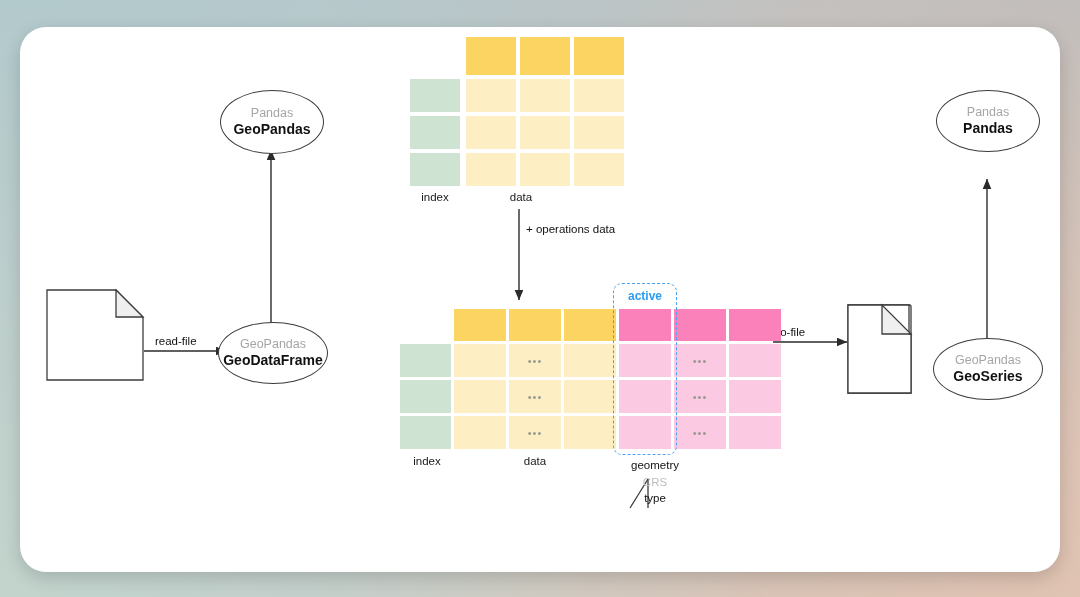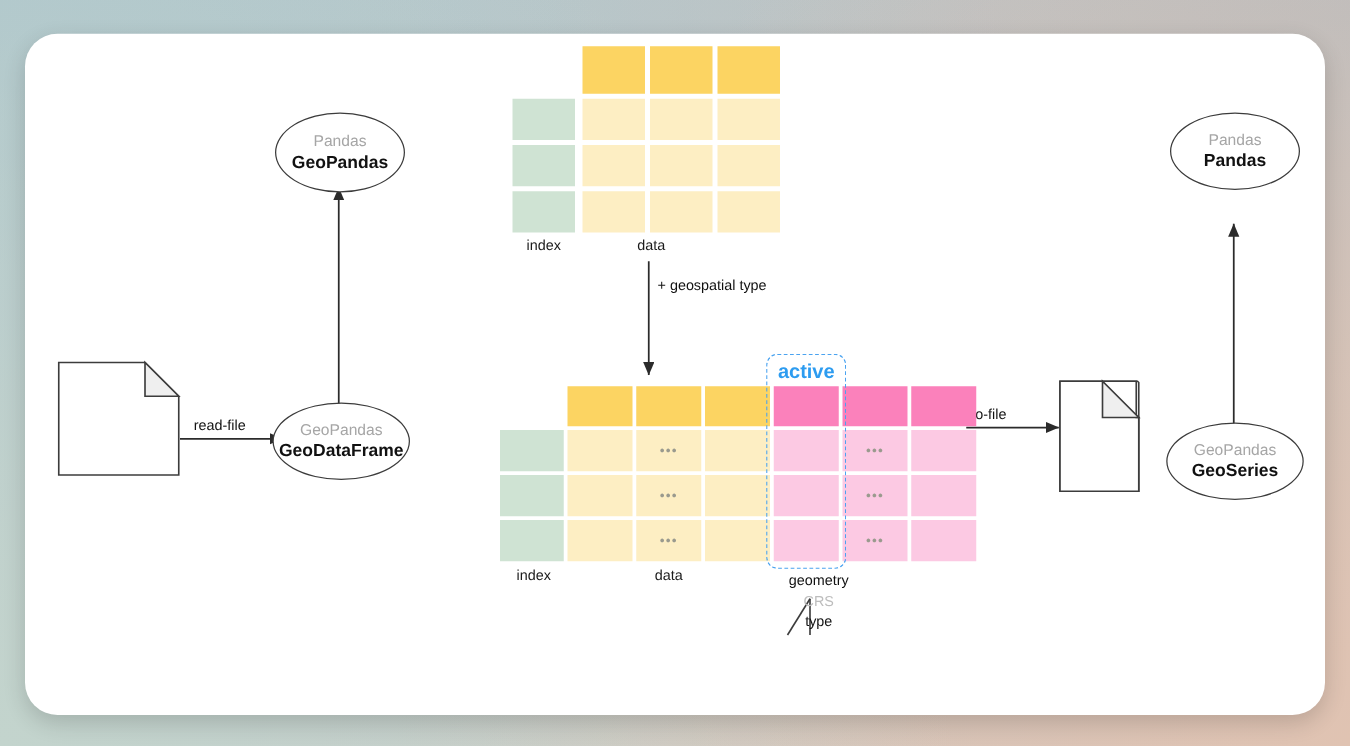--- a/index.html
+++ b/index.html
@@ -53,21 +53,21 @@
     font-size:11px;color:#9a9a8e;letter-spacing:1px;
   }
   .glabel{position:absolute;font-size:11.5px;color:#1a1a1a;text-align:center;}
 
   
   #active-box{
     position:absolute;border:1.6px dashed #4aa3f0;border-radius:9px;
     box-sizing:border-box;background:transparent;
   }
   #active-label{
-    position:absolute;color:#2d9cf0;font-size:16px;font-weight:700;
+    position:absolute;color:#2d9cf0;font-size:12px;font-weight:700;
     text-align:center;width:100%;
   }
 
   
   .alabel{position:absolute;font-size:11.5px;color:#111;white-space:nowrap;}
 
   
   #geom-cap{position:absolute;text-align:center;font-size:11.5px;line-height:1.45;}
   #geom-cap .g1{color:#111;}
   #geom-cap .g2{color:#bdbdbd;}
@@ -160,21 +160,21 @@
       <span class="main">Pandas</span>
     </div>
 
     <div class="node" style="left:913px;top:311px;width:110px;height:62px;">
       <span class="sub">GeoPandas</span>
       <span class="main">GeoSeries</span>
     </div>
 
     <div class="alabel" style="left:135px;top:308px;">read-file</div>
     <div class="alabel" style="left:757px;top:299px;">to-file</div>
-    <div class="alabel" style="left:506px;top:196px;">+ geospatial type</div>
+    <div class="alabel" style="left:506px;top:196px;">+ operations data</div>
 
     <div class="grid" style="left:408px;top:10px;width:190px;height:180px;">
 
       <div class="cell hdr-y" style="left:38px;top:0;width:50px;height:38px;"></div>
       <div class="cell hdr-y" style="left:92px;top:0;width:50px;height:38px;"></div>
       <div class="cell hdr-y" style="left:146px;top:0;width:50px;height:38px;"></div>
 
       <div class="cell idx-g" style="left:-18px;top:42px;width:50px;height:33px;"></div>
       <div class="cell dat-y" style="left:38px;top:42px;width:50px;height:33px;"></div>
       <div class="cell dat-y" style="left:92px;top:42px;width:50px;height:33px;"></div>

